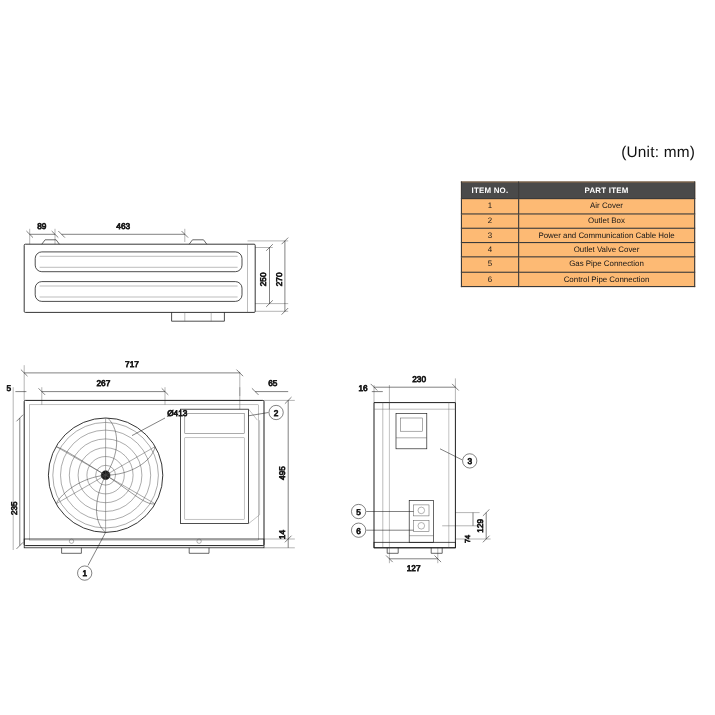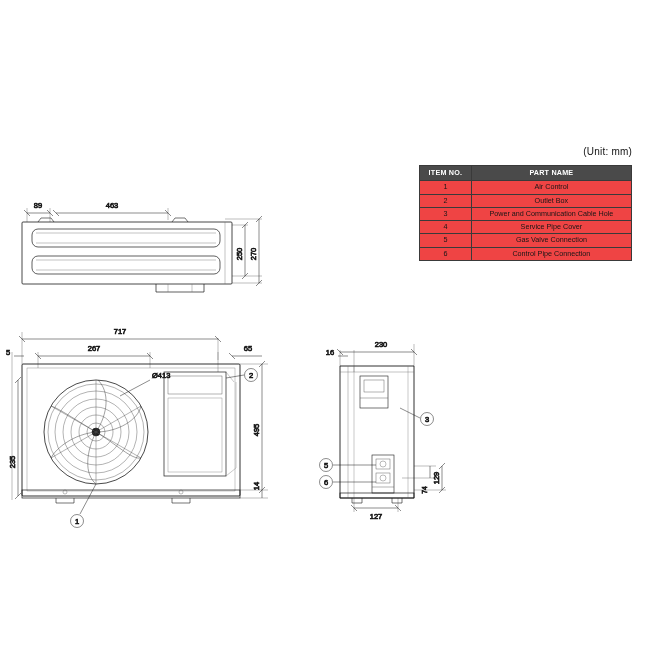--- a/index.html
+++ b/index.html
@@ -16,34 +16,34 @@
     overflow: hidden;
   }
   .stage {
     position: absolute;
     inset: 0;
   }
   
   .units-note {
     position: absolute;
     right: 18px;
-    top: 146px;
-    font-size: 10px;
+    top: 130px;
+    font-size: 14px;
     color: #111;
     letter-spacing: 0.2px;
   }
   
   .parts-table {
     position: absolute;
     left: 419px;
     top: 165px;
     width: 213px;
     border-collapse: collapse;
     font-size: 7.2px;
-    background: #ef4444;
+    background: #fdba74;
   }
   .parts-table th, .parts-table td {
     border: 1px solid #3a3a3a;
     text-align: center;
     padding: 2px 1px;
     line-height: 1.15;
     font-weight: normal;
     color: #161616;
   }
   .parts-table thead th {
@@ -82,43 +82,43 @@
   <div class="units-note">(Unit: mm)</div>
 
   <table class="parts-table">
     <colgroup>
         <col class="c-no">
         <col class="c-name">
       </colgroup>
     <thead>
       <tr>
         <th>ITEM NO.</th>
-        <th>PART NAME</th>
+        <th>PART ITEM</th>
       </tr>
     </thead>
     <tbody>
       <tr>
         <td>1</td>
-        <td>Air Control</td>
+        <td>Air Cover</td>
       </tr>
       <tr>
         <td>2</td>
         <td>Outlet Box</td>
       </tr>
       <tr>
         <td>3</td>
         <td>Power and Communication Cable Hole</td>
       </tr>
       <tr>
         <td>4</td>
-        <td>Service Pipe Cover</td>
+        <td>Outlet Valve Cover</td>
       </tr>
       <tr>
         <td>5</td>
-        <td>Gas Valve Connection</td>
+        <td>Gas Pipe Connection</td>
       </tr>
       <tr>
         <td>6</td>
         <td>Control Pipe Connection</td>
       </tr>
     </tbody>
   </table>
 
   <svg class="draw" width="650" height="650" viewBox="0 0 650 650">
     <g stroke="#1a1a1a" fill="none" stroke-width="0.7">

